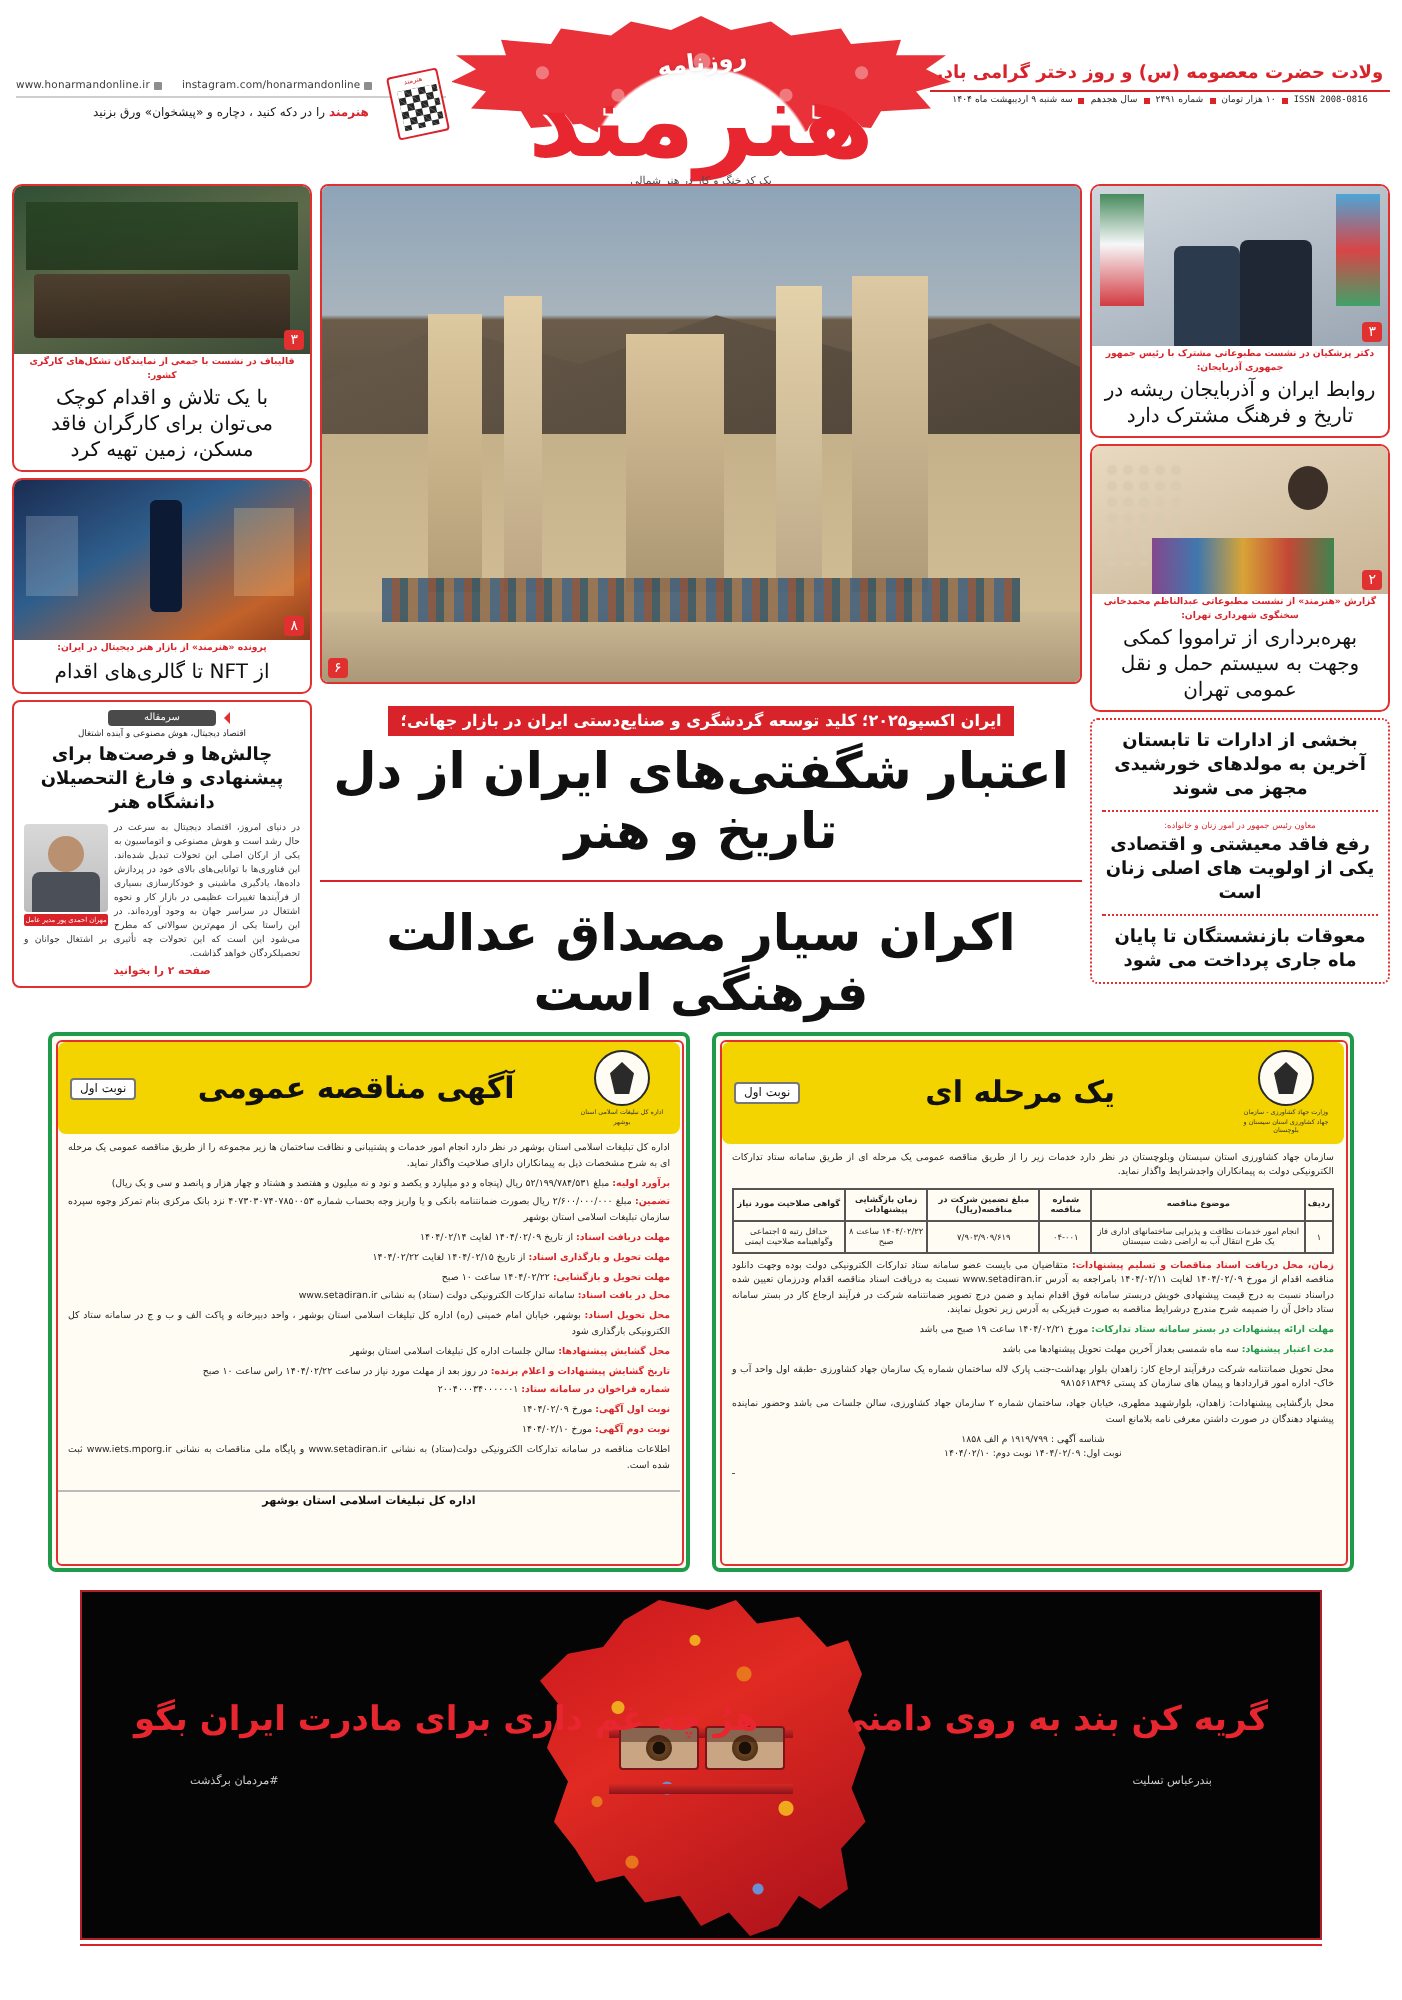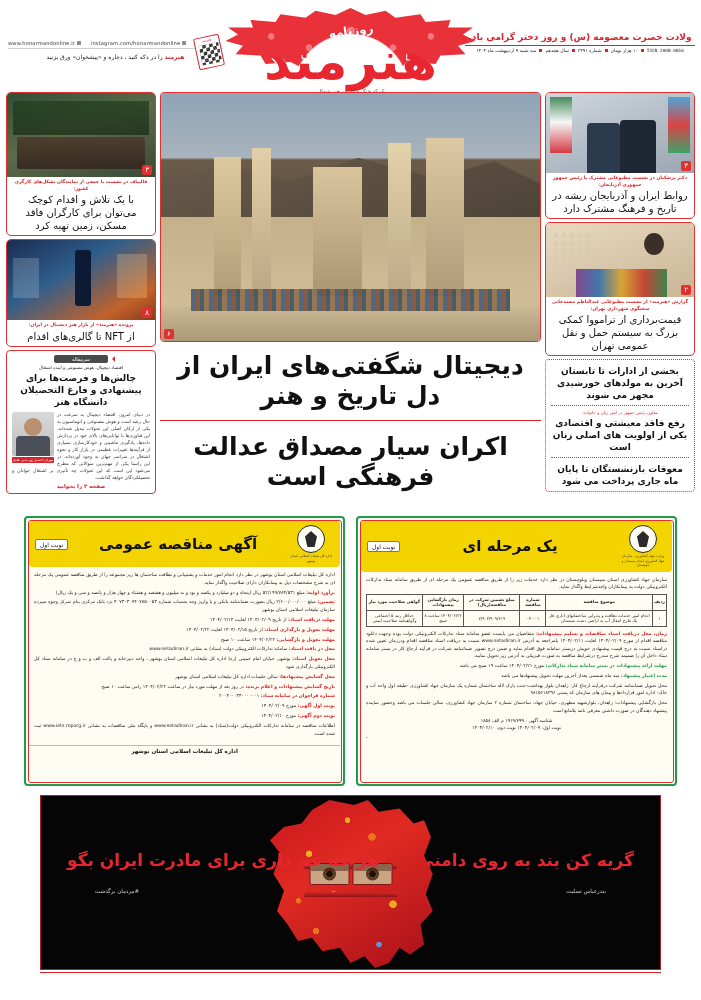--- a/index.html
+++ b/index.html
@@ -341,21 +341,22 @@
         <div style="position:absolute;left:24%;top:22%;width:5%;height:60%;background:linear-gradient(#e2cfa8,#bca684);"></div>
         <div style="position:absolute;left:40%;top:30%;width:13%;height:52%;background:linear-gradient(#d9c49c,#ab9673);"></div>
         <div style="position:absolute;left:60%;top:20%;width:6%;height:62%;background:linear-gradient(#e4d2ab,#bda988);"></div>
         <div style="position:absolute;left:70%;top:18%;width:10%;height:64%;background:linear-gradient(#dcc8a2,#b09b79);"></div>
         <div style="position:absolute;left:0;bottom:0;width:100%;height:14%;background:linear-gradient(#cbb894,#ab9878);"></div>
         <div style="position:absolute;left:8%;bottom:12%;width:84%;height:9%;background:repeating-linear-gradient(90deg,#3c5a78 0 5px,#7a4a3a 5px 9px,#2f4f5c 9px 13px,#8c6a4a 13px 18px);opacity:.85;"></div>
         <div class="pg-badge">۶</div>
       </div>
 
       <div class="lead-head-block">
-        <div class="lead-head">دیجیتال شگفتی‌های ایران از دل تاریخ و هنر</div>
+        <div class="lead-kicker-wrap"><span class="lead-kicker">ایران اکسپو۲۰۲۵؛ کلید توسعه گردشگری و صنایع‌دستی ایران در بازار جهانی؛</span></div>
+        <div class="lead-head">اعتبار شگفتی‌های ایران از دل تاریخ و هنر</div>
       </div>
       <div class="hr-red"></div>
       <div class="lead-head-block">
         <div class="lead-head">اکران سیار مصداق عدالت فرهنگی است</div>
       </div>
     </div>
 
     <div class="col-side">
       <div class="card">
         <div class="photo" style="height:80px;background:linear-gradient(160deg,#cfd6dd,#9aa6b2);">
@@ -370,21 +371,21 @@
       </div>
 
       <div class="card">
         <div class="photo" style="height:74px;background:linear-gradient(160deg,#e8d9c0,#c9b596);">
           <div style="position:absolute;left:6px;top:8px;width:40px;height:52px;background:radial-gradient(circle,#d8cbb0 2px,transparent 3px) 0 0/8px 8px;opacity:.8;"></div>
           <div style="position:absolute;right:20%;top:10px;width:20px;height:22px;border-radius:50%;background:#3b2f28;"></div>
           <div style="position:absolute;left:20%;bottom:0;width:62%;height:38%;background:linear-gradient(90deg,#7a3a8a,#2f6fae,#d8a12a,#c23a2a,#2f7d46);opacity:.9;"></div>
           <div class="pg-badge rt">۲</div>
         </div>
         <div class="kicker">گزارش «هنرمند» از نشست مطبوعاتی عبدالناظم محمدخانی سخنگوی شهرداری تهران:</div>
-        <div class="head-sm">قیمت‌برداری از ترامووا کمکی بزرگ به سیستم حمل و نقل عمومی تهران</div>
+        <div class="head-sm">بهره‌برداری از ترامووا کمکی وجهت به سیستم حمل و نقل عمومی تهران</div>
       </div>
 
       <div class="briefbox">
         <div class="brief">
           <div class="brief-kicker"></div>
           <div class="brief-head">بخشی از ادارات تا تابستان آخرین به مولدهای خورشیدی مجهز می شوند</div>
         </div>
         <div class="brief">
           <div class="brief-kicker">معاون رئیس جمهور در امور زنان و خانواده:</div>
           <div class="brief-head">رفع فاقد معیشتی و اقتصادی یکی از اولویت های اصلی زنان است</div>

